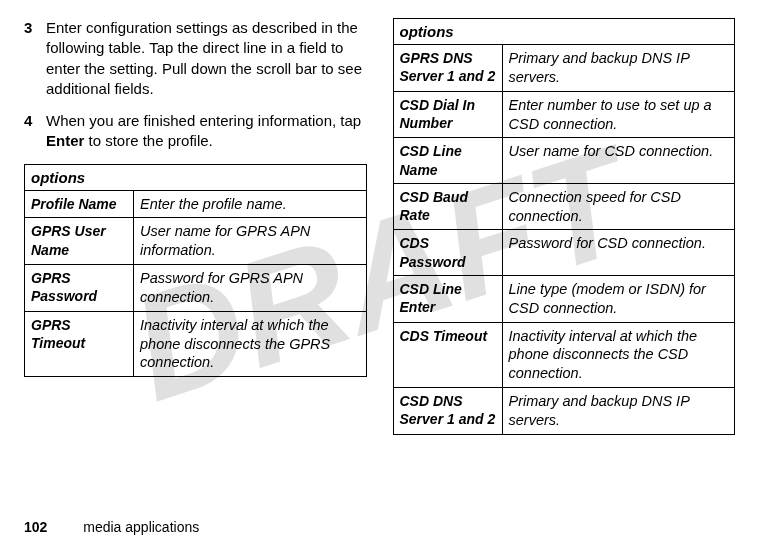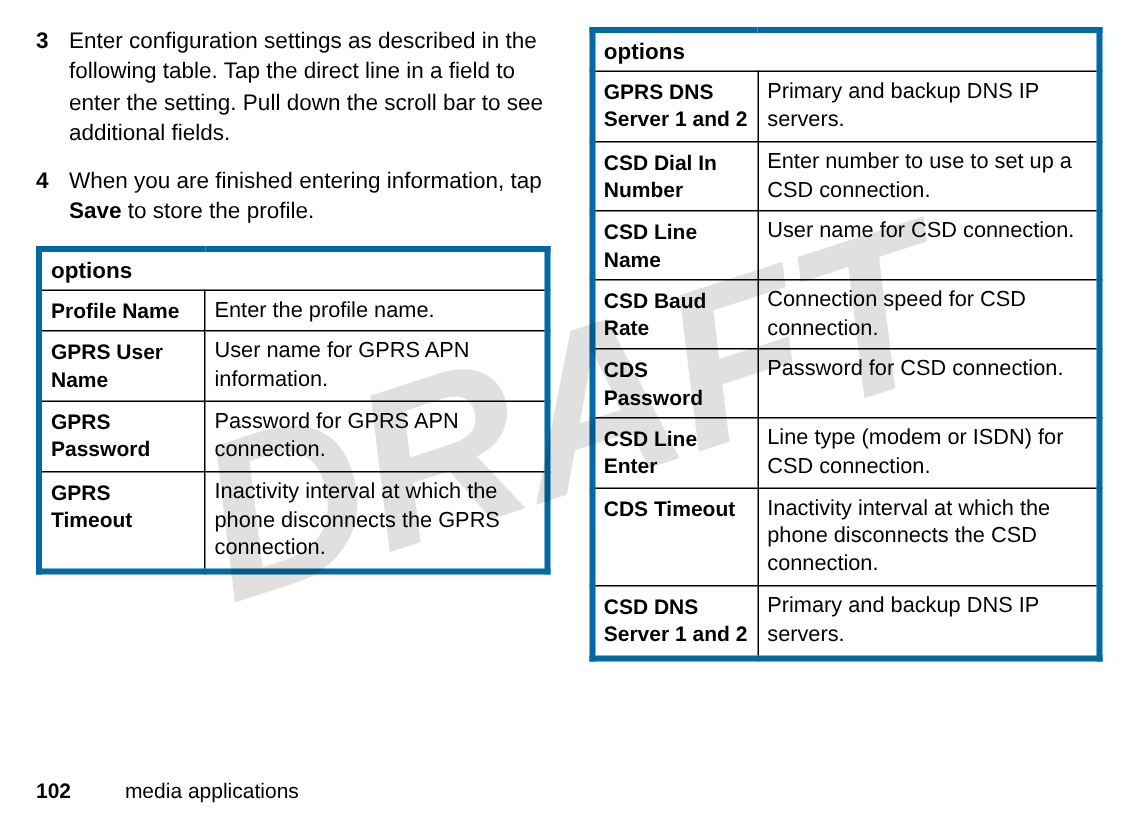--- a/index.html
+++ b/index.html
@@ -49,21 +49,22 @@
   .condensed {
     font-family: "Arial Narrow", Arial, Helvetica, sans-serif;
     font-stretch: condensed;
   }
   .save-word {
     font-weight: bold;
   }
   table.opt {
     border-collapse: collapse;
     width: 100%;
-    border: 4px solid #0369a1;
+    border: 1px solid #0369a1;
+    font-style: italic;
   }
   table.opt th.hdr {
     text-align: left;
     padding: 4px 6px;
     font-weight: bold;
     font-size: 15px;
     border: 1px solid #000;
   }
   table.opt td {
     border: 1px solid #000;
@@ -99,21 +100,21 @@
 <div class="columns">
 
   <div class="col">
     <div class="step">
       <div class="step-num">3</div>
       <div>Enter configuration settings as described in the following table. Tap the direct line in a field to enter the setting. Pull down the scroll bar to see additional fields.</div>
     </div>
     <div class="step">
       <div class="step-num">4</div>
       <div>
-        <span>When you are finished entering information, tap </span><span class="save-word condensed">Save</span><span> to store the profile.</span>
+        <span>When you are finished entering information, tap </span><span class="save-word condensed">Enter</span><span> to store the profile.</span>
       </div>
     </div>
 
     <table class="opt">
       <tbody>
           <tr>
             <th class="hdr" colspan="2">options</th>
           </tr>
       <tr>
             <td class="k">Profile Name</td>

